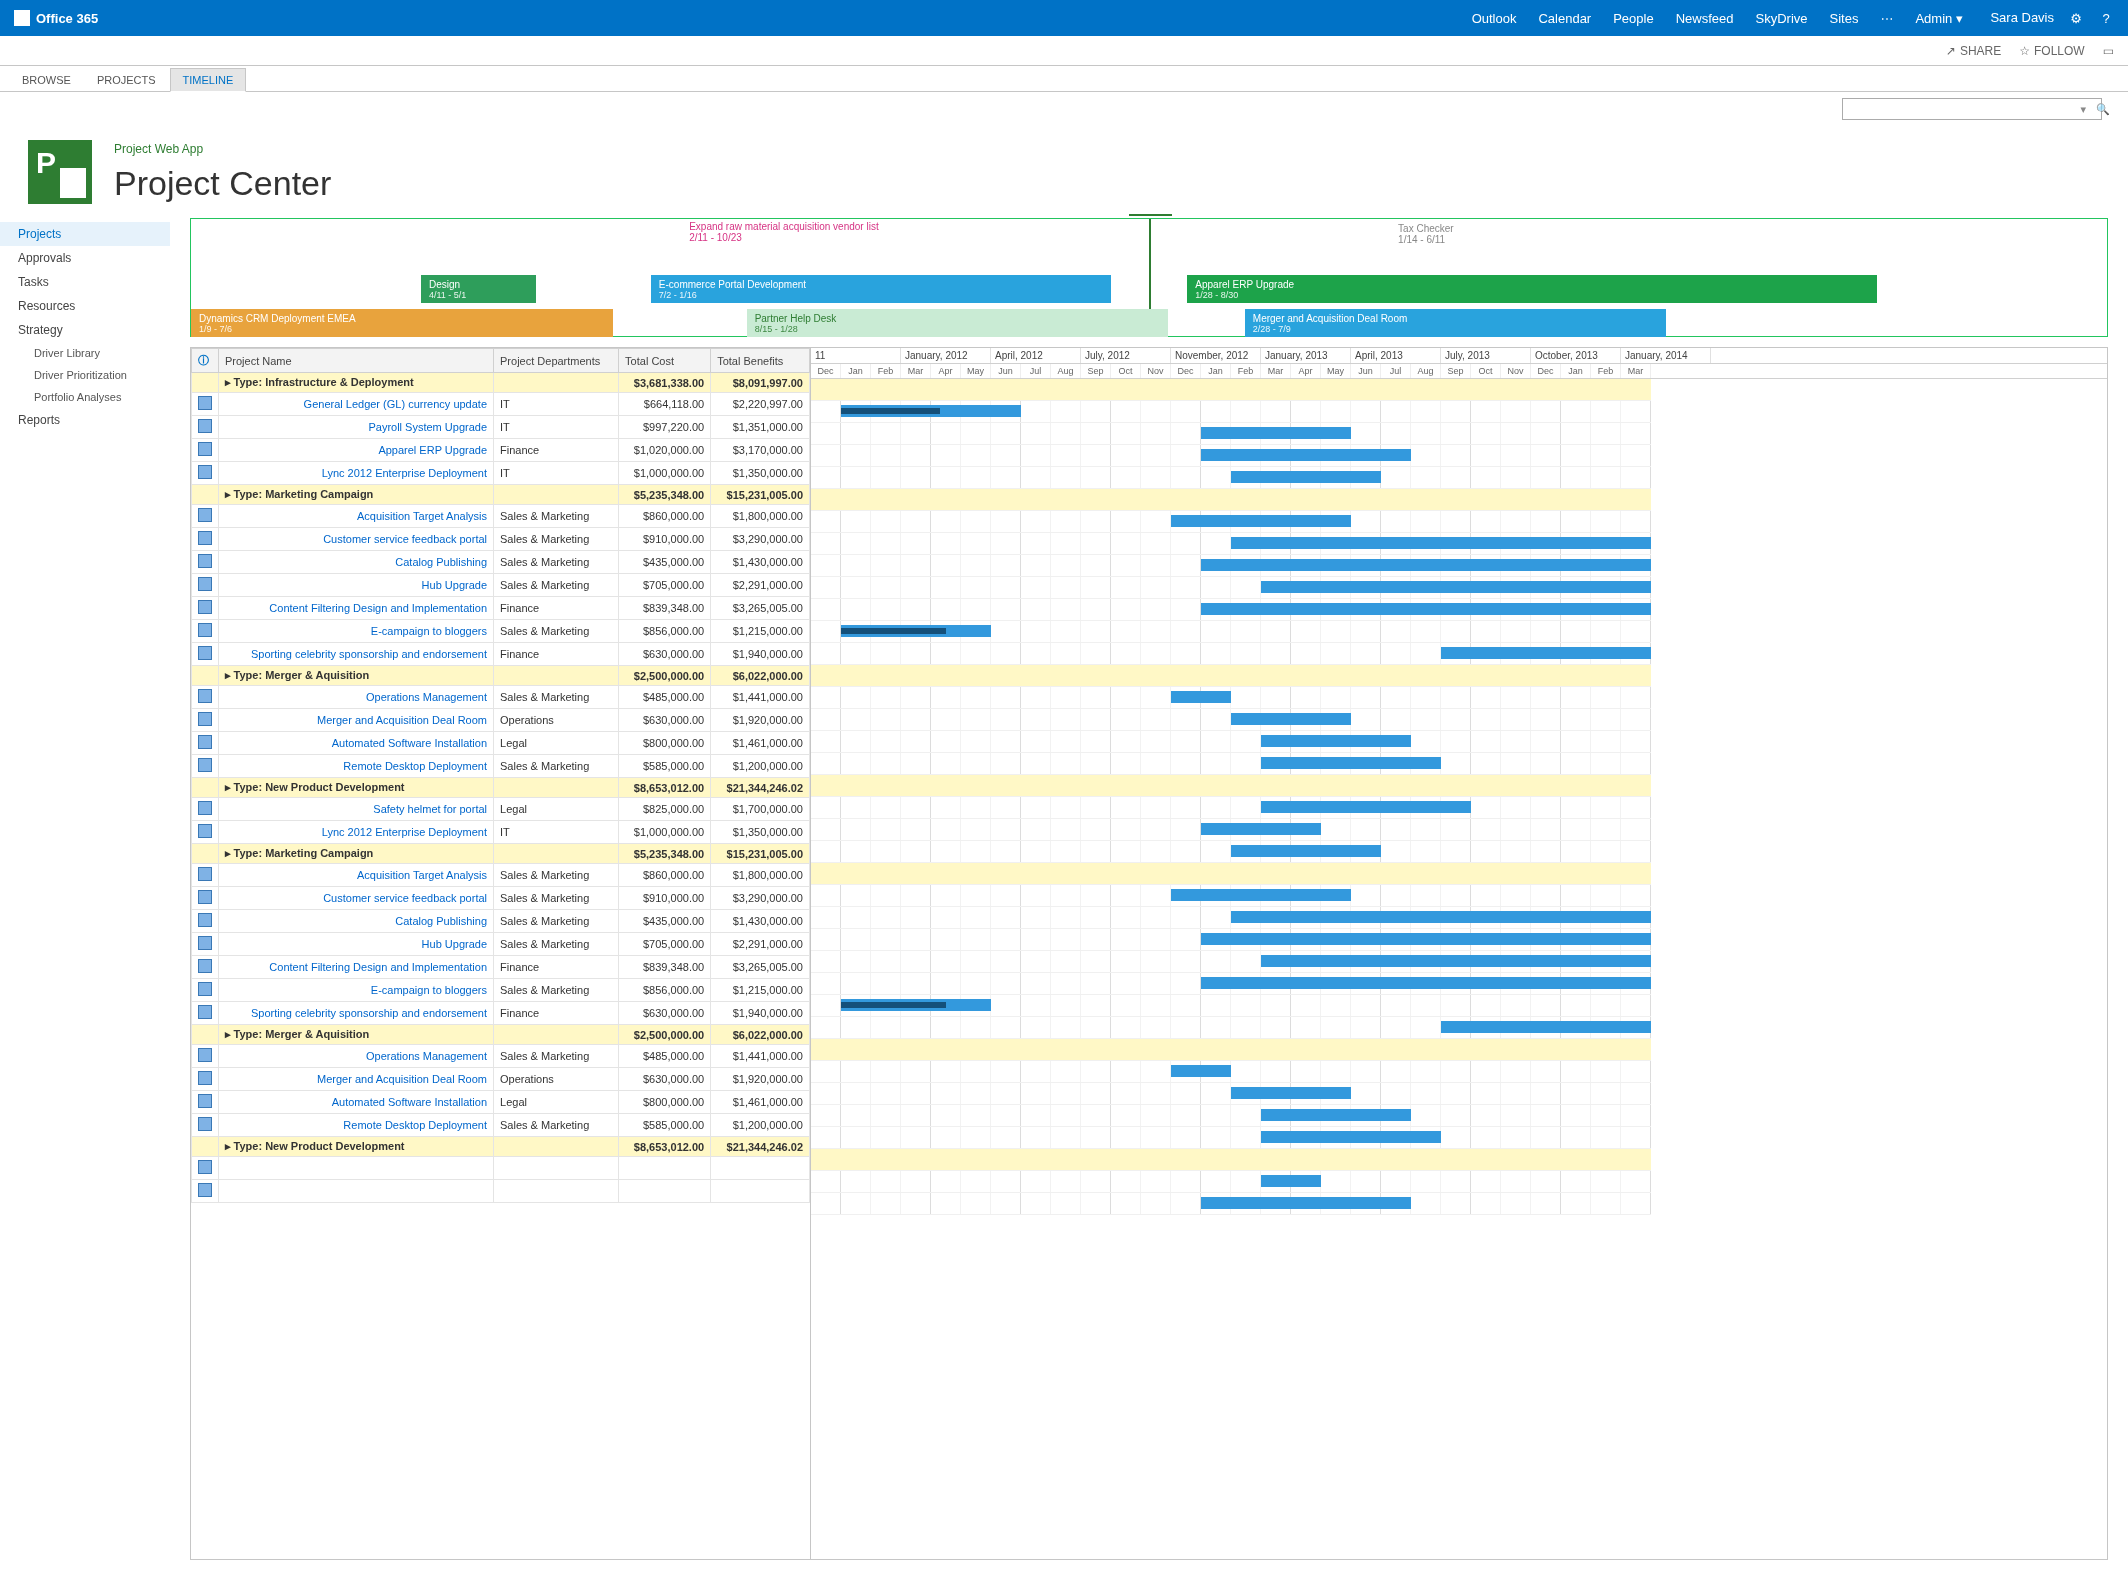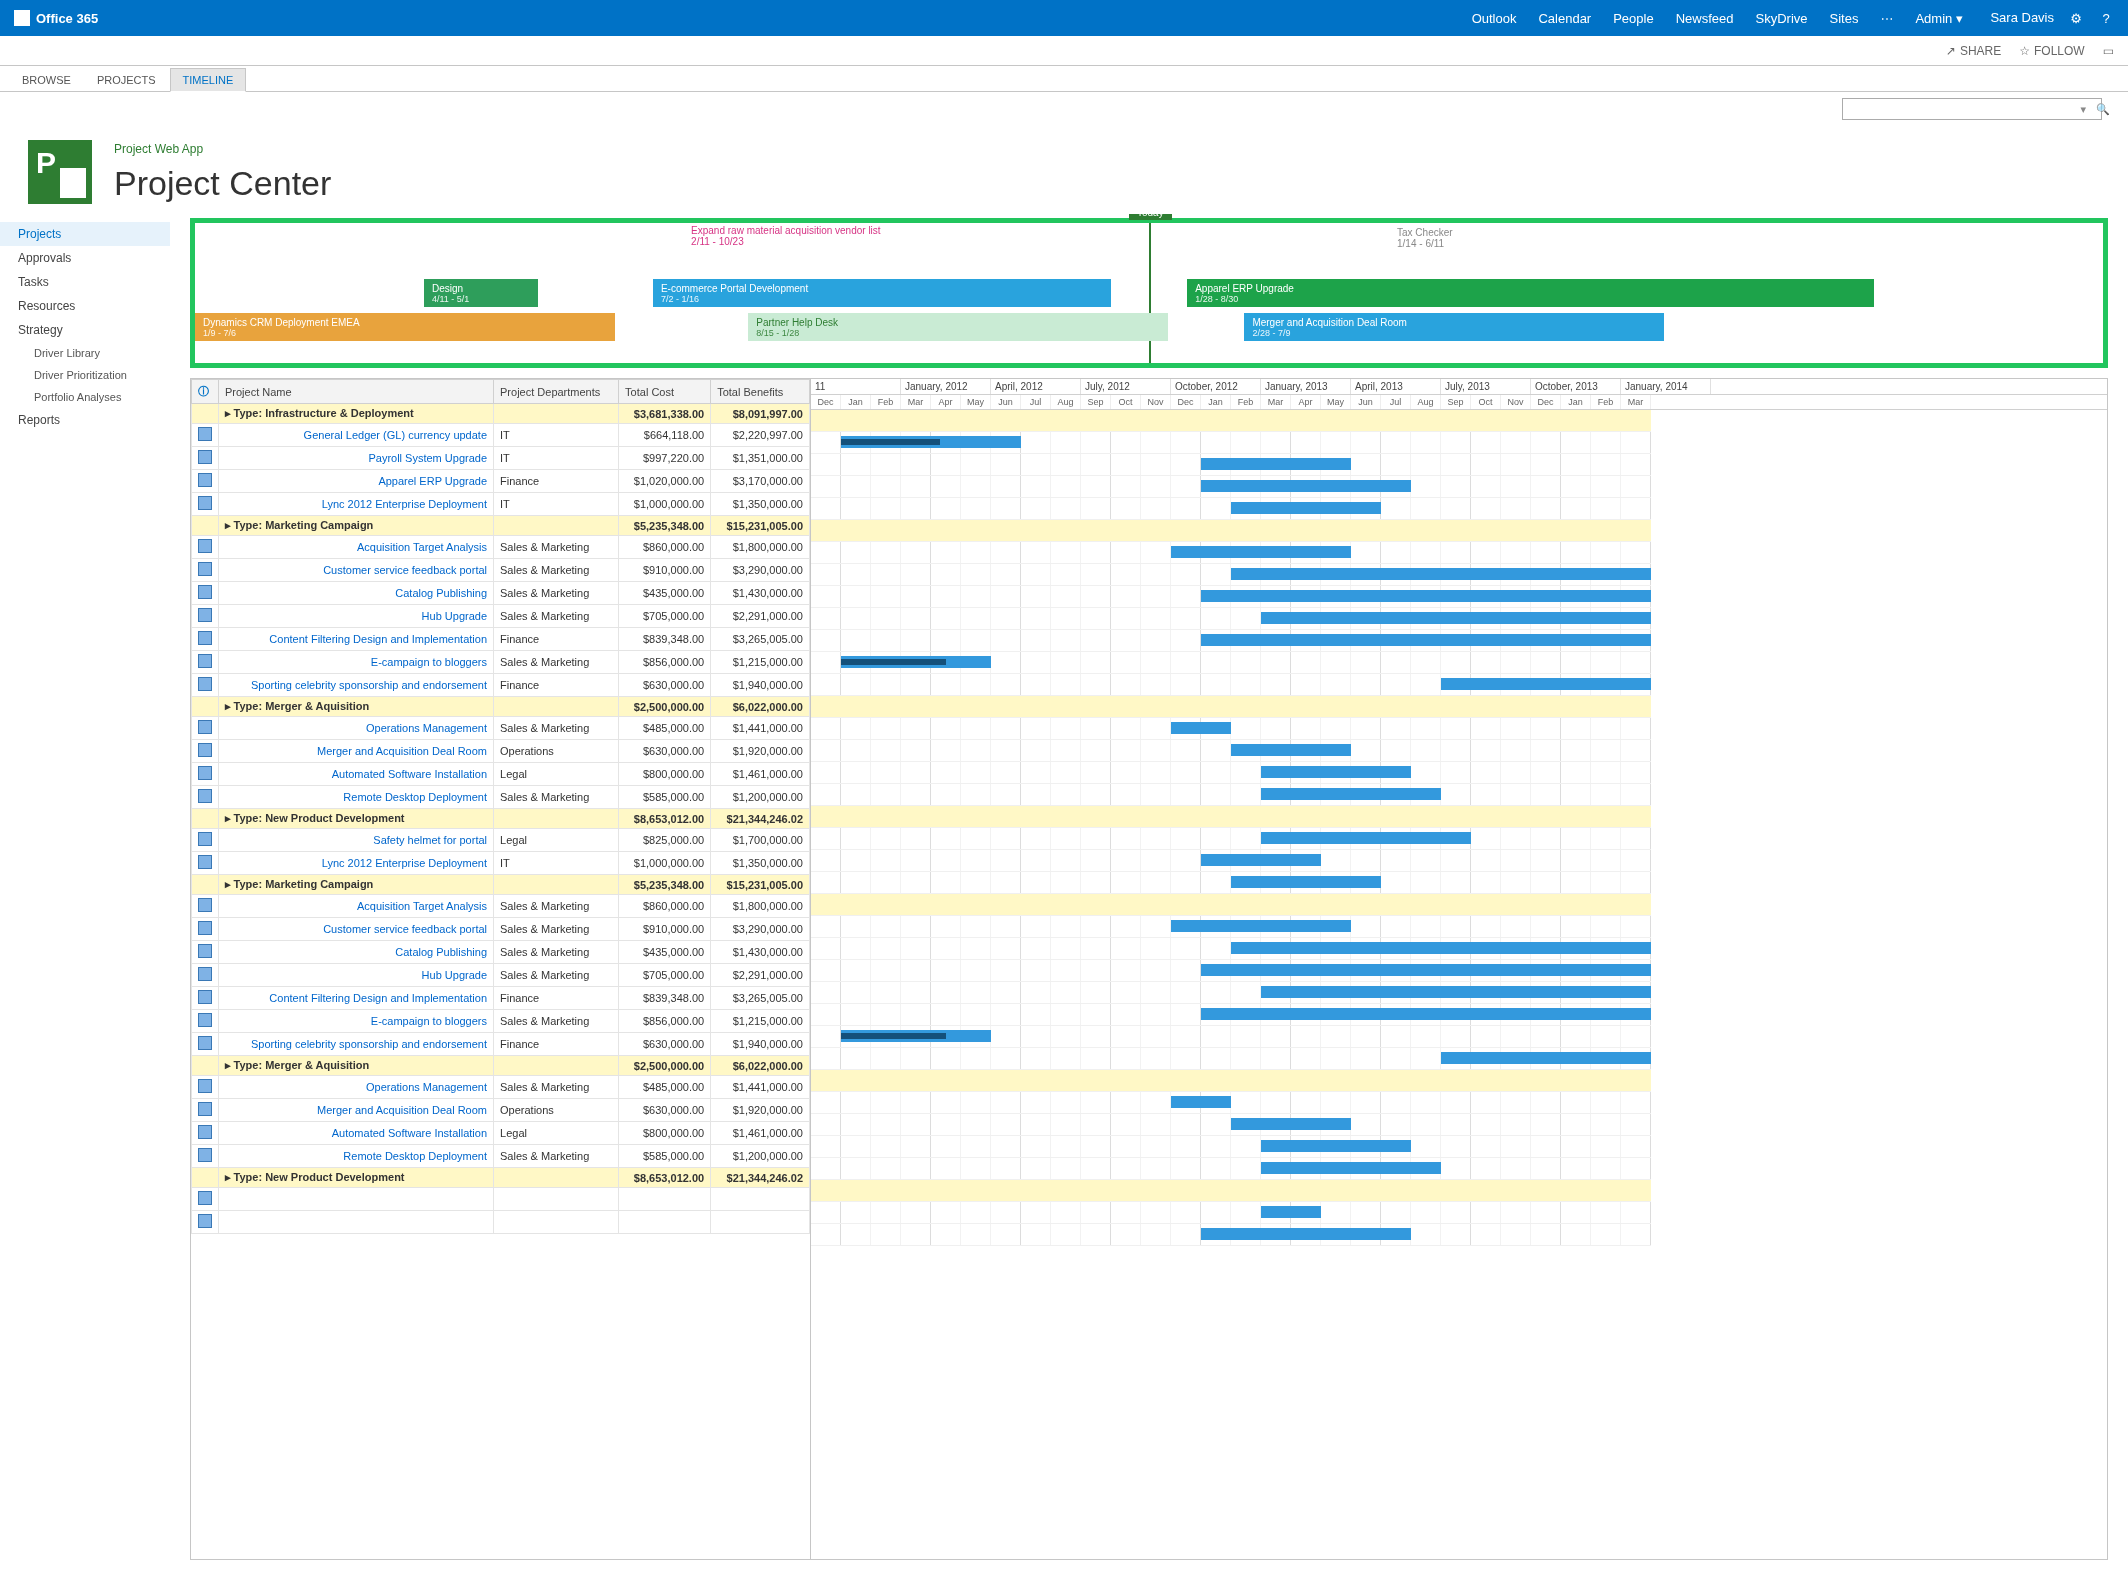--- a/index.html
+++ b/index.html
@@ -42,21 +42,21 @@
   
   .body { flex: 1; display: flex; overflow: hidden; }
   .sidebar { width: 170px; padding: 8px 0; font-size: 12px; }
   .sidebar .item { padding: 5px 18px; color: #444; cursor: pointer; }
   .sidebar .item.active { background: #e6f2fb; color: #0072c6; }
   .sidebar .sub { padding-left: 34px; font-size: 11px; color: #555; }
 
   .main { flex:1; display:flex; flex-direction:column; overflow:hidden; }
 
   
-  .timeline-ov { position:relative; height:150px; margin:4px 20px 10px 20px; border:5px solid #22c55e; }
+  .timeline-ov { position:relative; height:119px; margin:4px 20px 10px 20px; border:1px solid #22c55e; }
   .tl-label { position:absolute; font-size:10px; color:#888; white-space:nowrap; }
   .tl-callout { color:#d63384; }
   .tl-today { position:absolute; top:0; bottom:0; border-left:2px solid #2e7d32; }
   .tl-today .tag { position:absolute; top:-18px; left:-22px; background:#2e7d32; color:#fff; padding:2px 8px; font-size:10px; }
   .tl-bar { position:absolute; height:28px; color:#fff; font-size:10px; padding:4px 8px; overflow:hidden; }
   .tl-bar .d { display:block; font-size:9px; opacity:.9;}
   .c-green { background:#2e9e5b; }
   .c-dgreen{ background:#1da34a; }
   .c-orange{ background:#e8a33d; }
   .c-blue  { background:#29a3dd; }
@@ -450,21 +450,21 @@
               </tbody>
           </table>
         </div>
         <div class="grid-right">
           <div class="gantt-header">
             <div class="gantt-months" id="gMonths">
                 <div class="m">11</div>
                 <div class="m">January, 2012</div>
                 <div class="m">April, 2012</div>
                 <div class="m">July, 2012</div>
-                <div class="m">October, 2012</div>
+                <div class="m">November, 2012</div>
                 <div class="m">January, 2013</div>
                 <div class="m">April, 2013</div>
                 <div class="m">July, 2013</div>
                 <div class="m">October, 2013</div>
                 <div class="m">January, 2014</div>
               </div>
             <div class="gantt-cells" id="gCells">
                 <div class="c">Dec</div>
                 <div class="c">Jan</div>
                 <div class="c">Feb</div>

